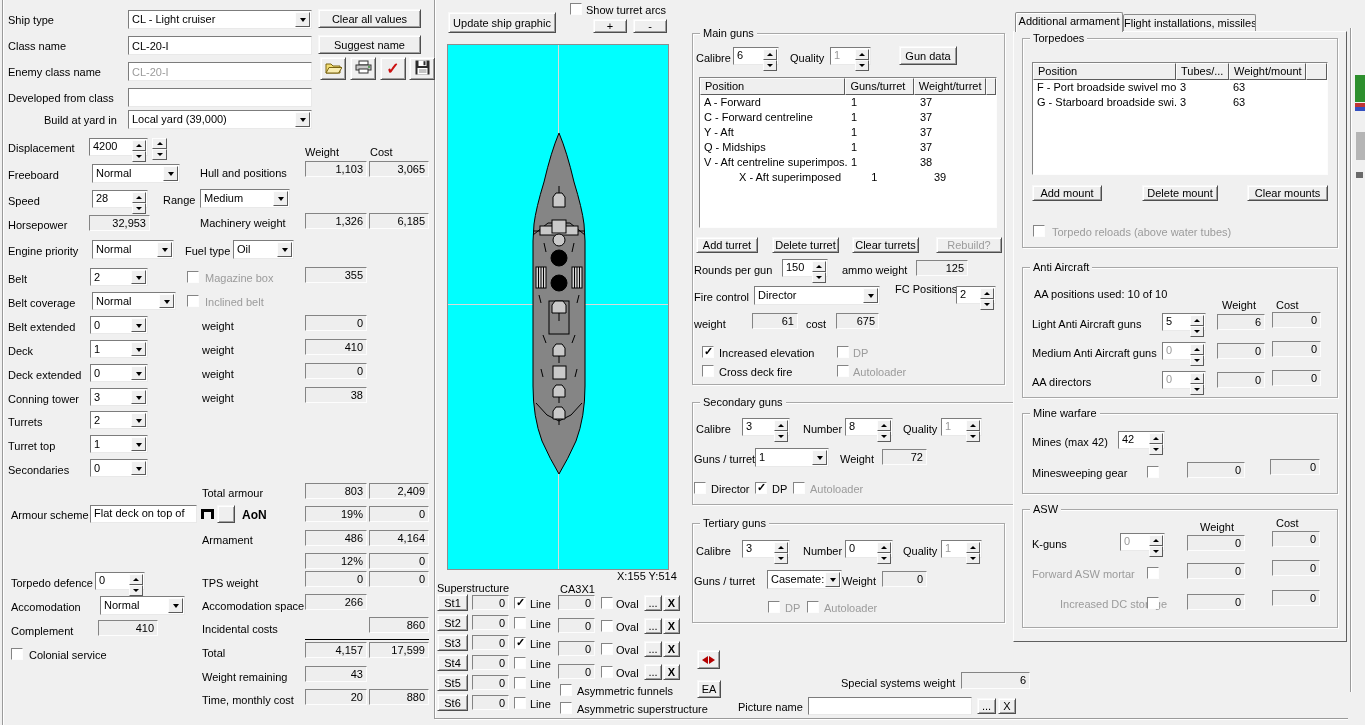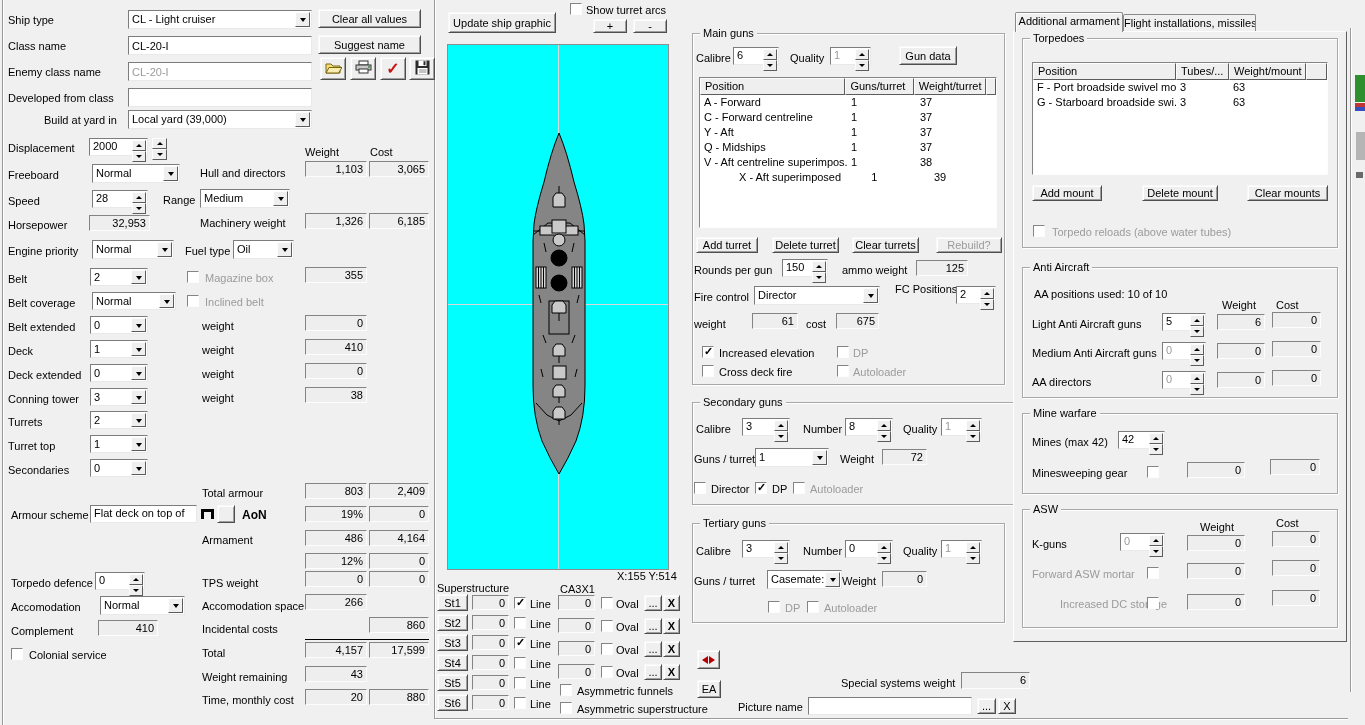--- a/index.html
+++ b/index.html
@@ -130,21 +130,21 @@
   <span class="lbl" style="left:8px; top:114px;margin-left:36px;">Build at yard in</span>
   <div class="combo" style="left:128px; top:110px; width:184px; height:19px;">
     <span class="cval">Local yard (39,000)</span>
     <span class="cbtn">
         <span class="tri-d"></span>
       </span>
   </div>
 
   <span class="lbl" style="left:8px; top:142px;">Displacement</span>
   <div class="spin" style="left:89px; top:138px; width:59px; height:18px;">
-    <span class="sval">2000</span>
+    <span class="sval">4200</span>
     <span class="sbtns">
         <span class="sb">
           <span class="tri-u"></span>
         </span>
         <span class="sb">
           <span class="tri-d"></span>
         </span>
       </span>
   </div>
   <span class="sbtns standalone" style="left:152px; top:138px; width:15px; height:18px;">
@@ -159,21 +159,21 @@
   <span class="lbl" style="left:305px; top:146px;">Weight</span>
   <span class="lbl" style="left:370px; top:146px;">Cost</span>
 
   <span class="lbl" style="left:8px; top:169px;">Freeboard</span>
   <div class="combo" style="left:92px; top:164px; width:88px; height:19px;">
     <span class="cval">Normal</span>
     <span class="cbtn">
         <span class="tri-d"></span>
       </span>
   </div>
-  <span class="lbl" style="left:200px; top:167px;">Hull and directors</span>
+  <span class="lbl" style="left:200px; top:167px;">Hull and positions</span>
   <div class="ro" style="left:305px; top:161px; width:62px;">1,103</div>
   <div class="ro" style="left:369px; top:161px; width:60px;">3,065</div>
 
   <span class="lbl" style="left:8px; top:195px;">Speed</span>
   <div class="spin" style="left:92px; top:190px; width:56px; height:18px;">
     <span class="sval">28</span>
     <span class="sbtns">
         <span class="sb">
           <span class="tri-u"></span>
         </span>

